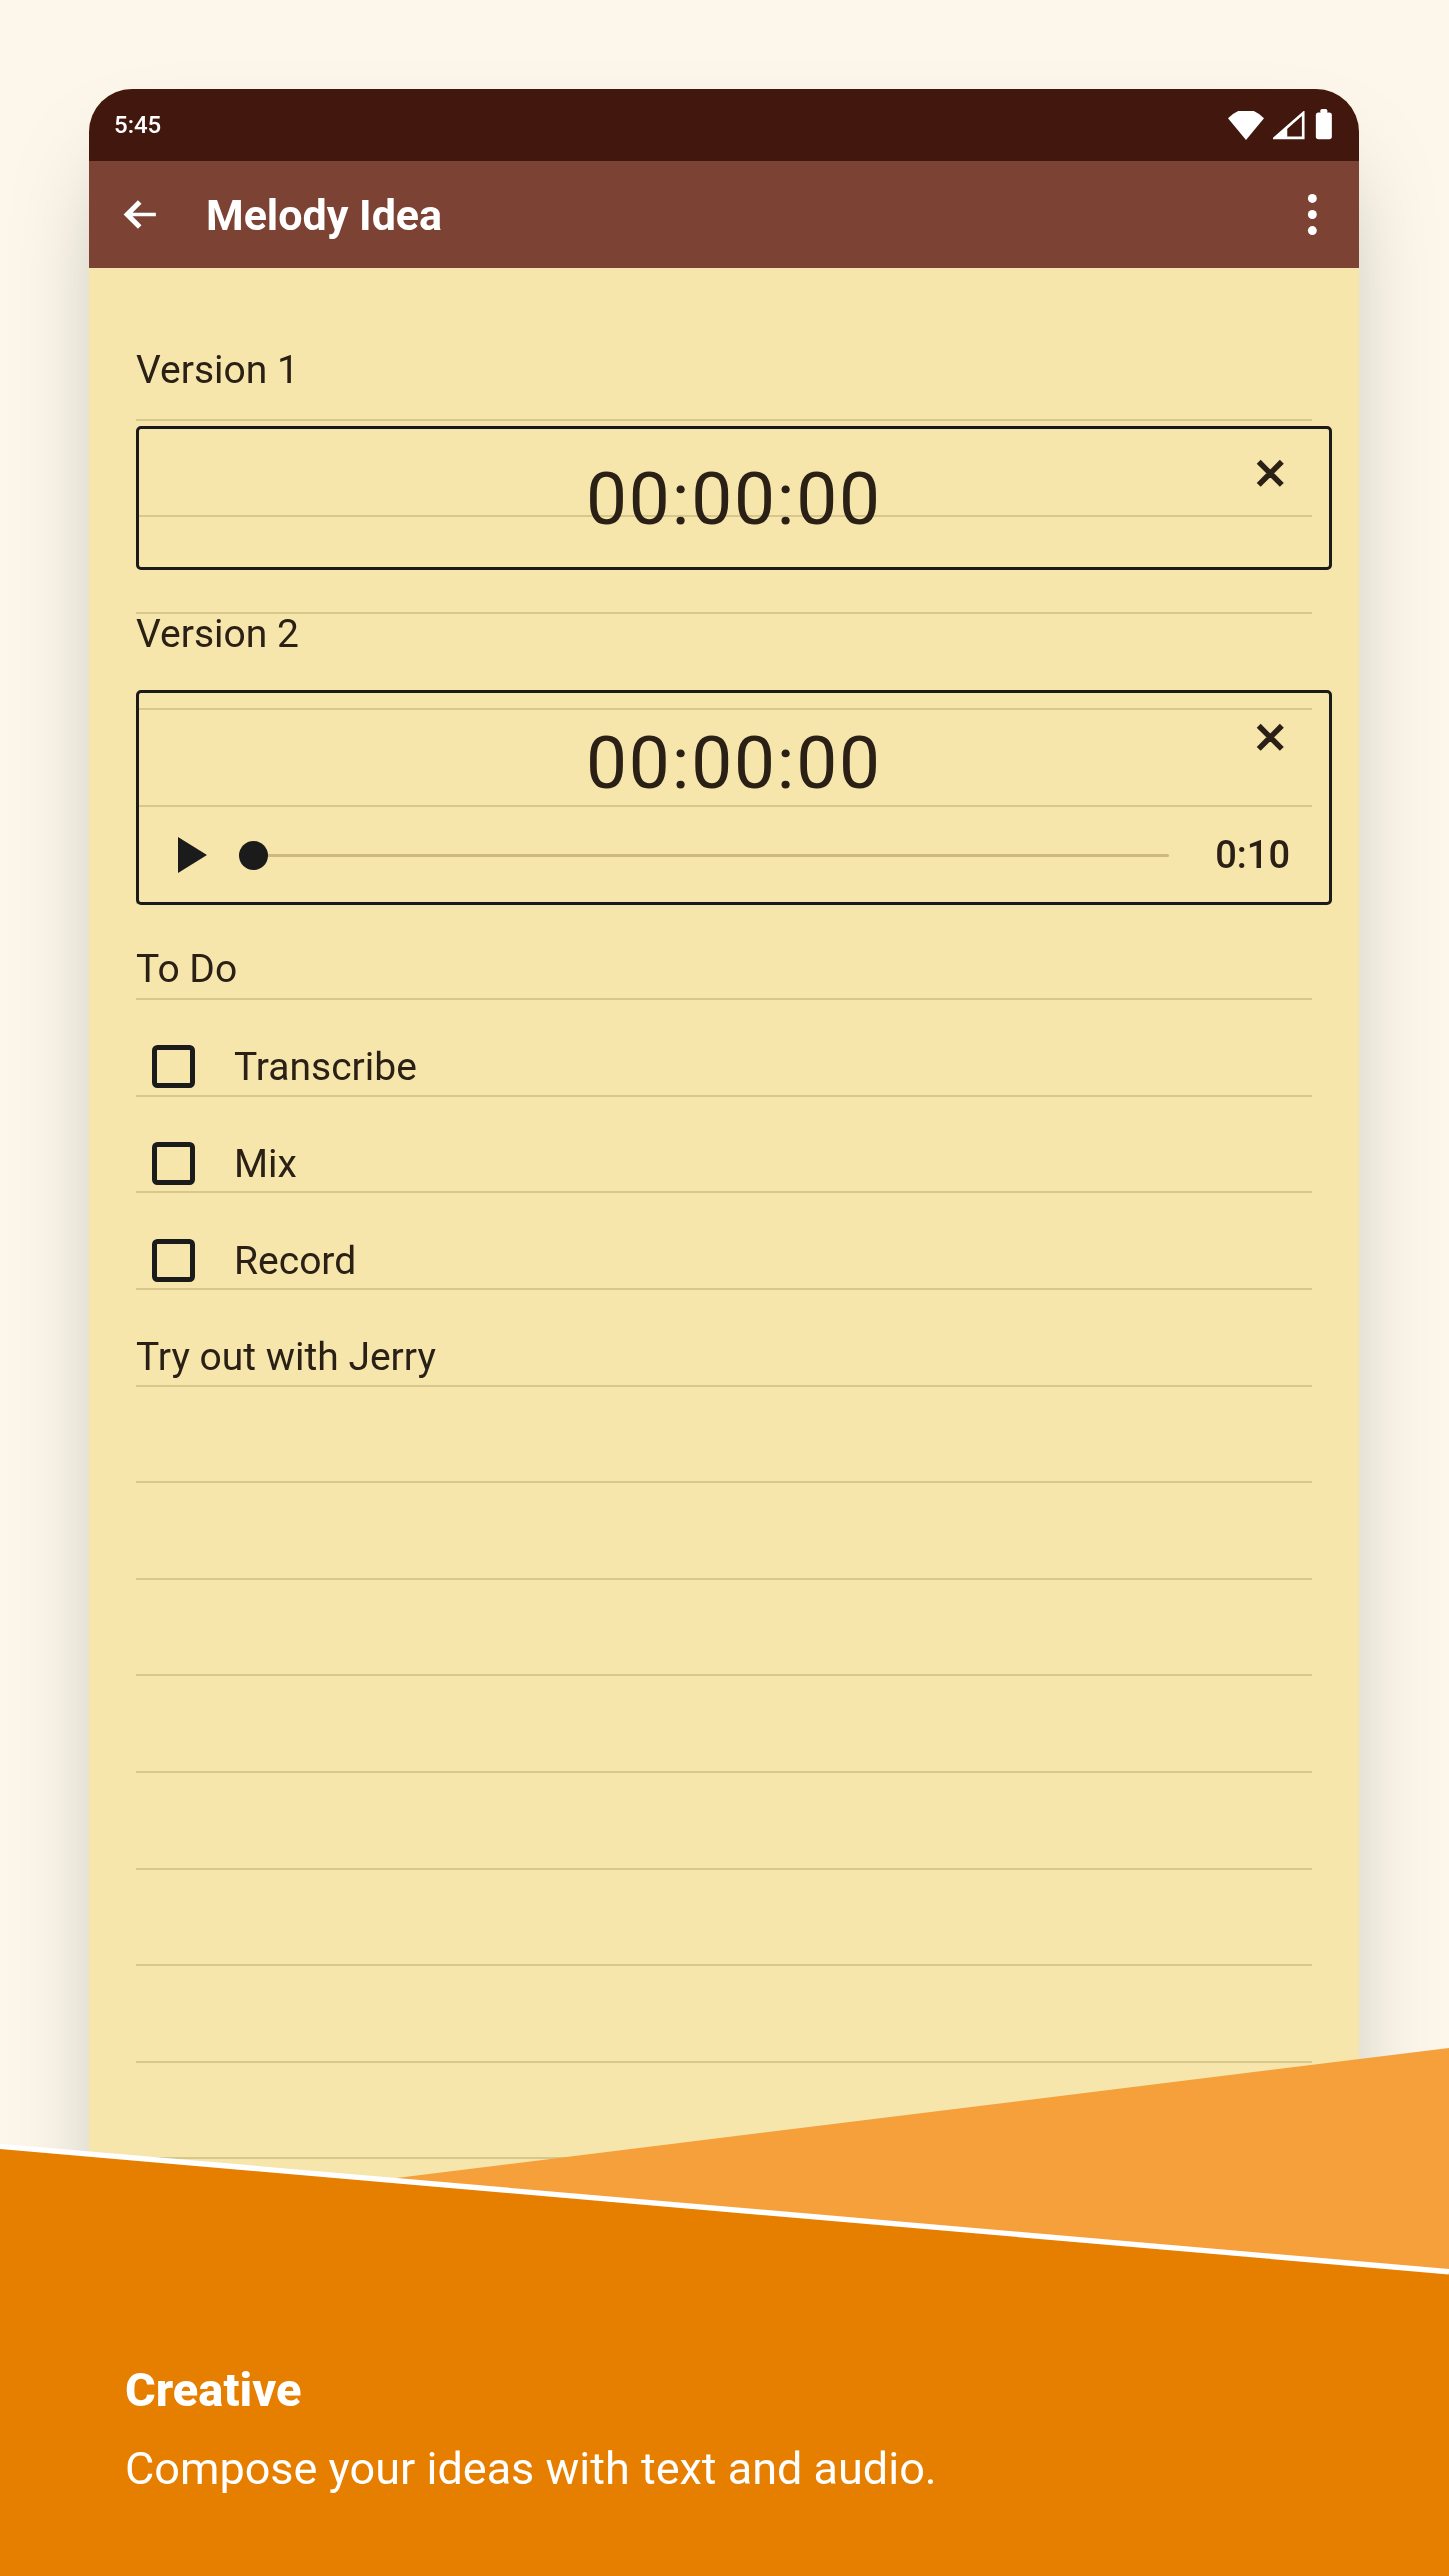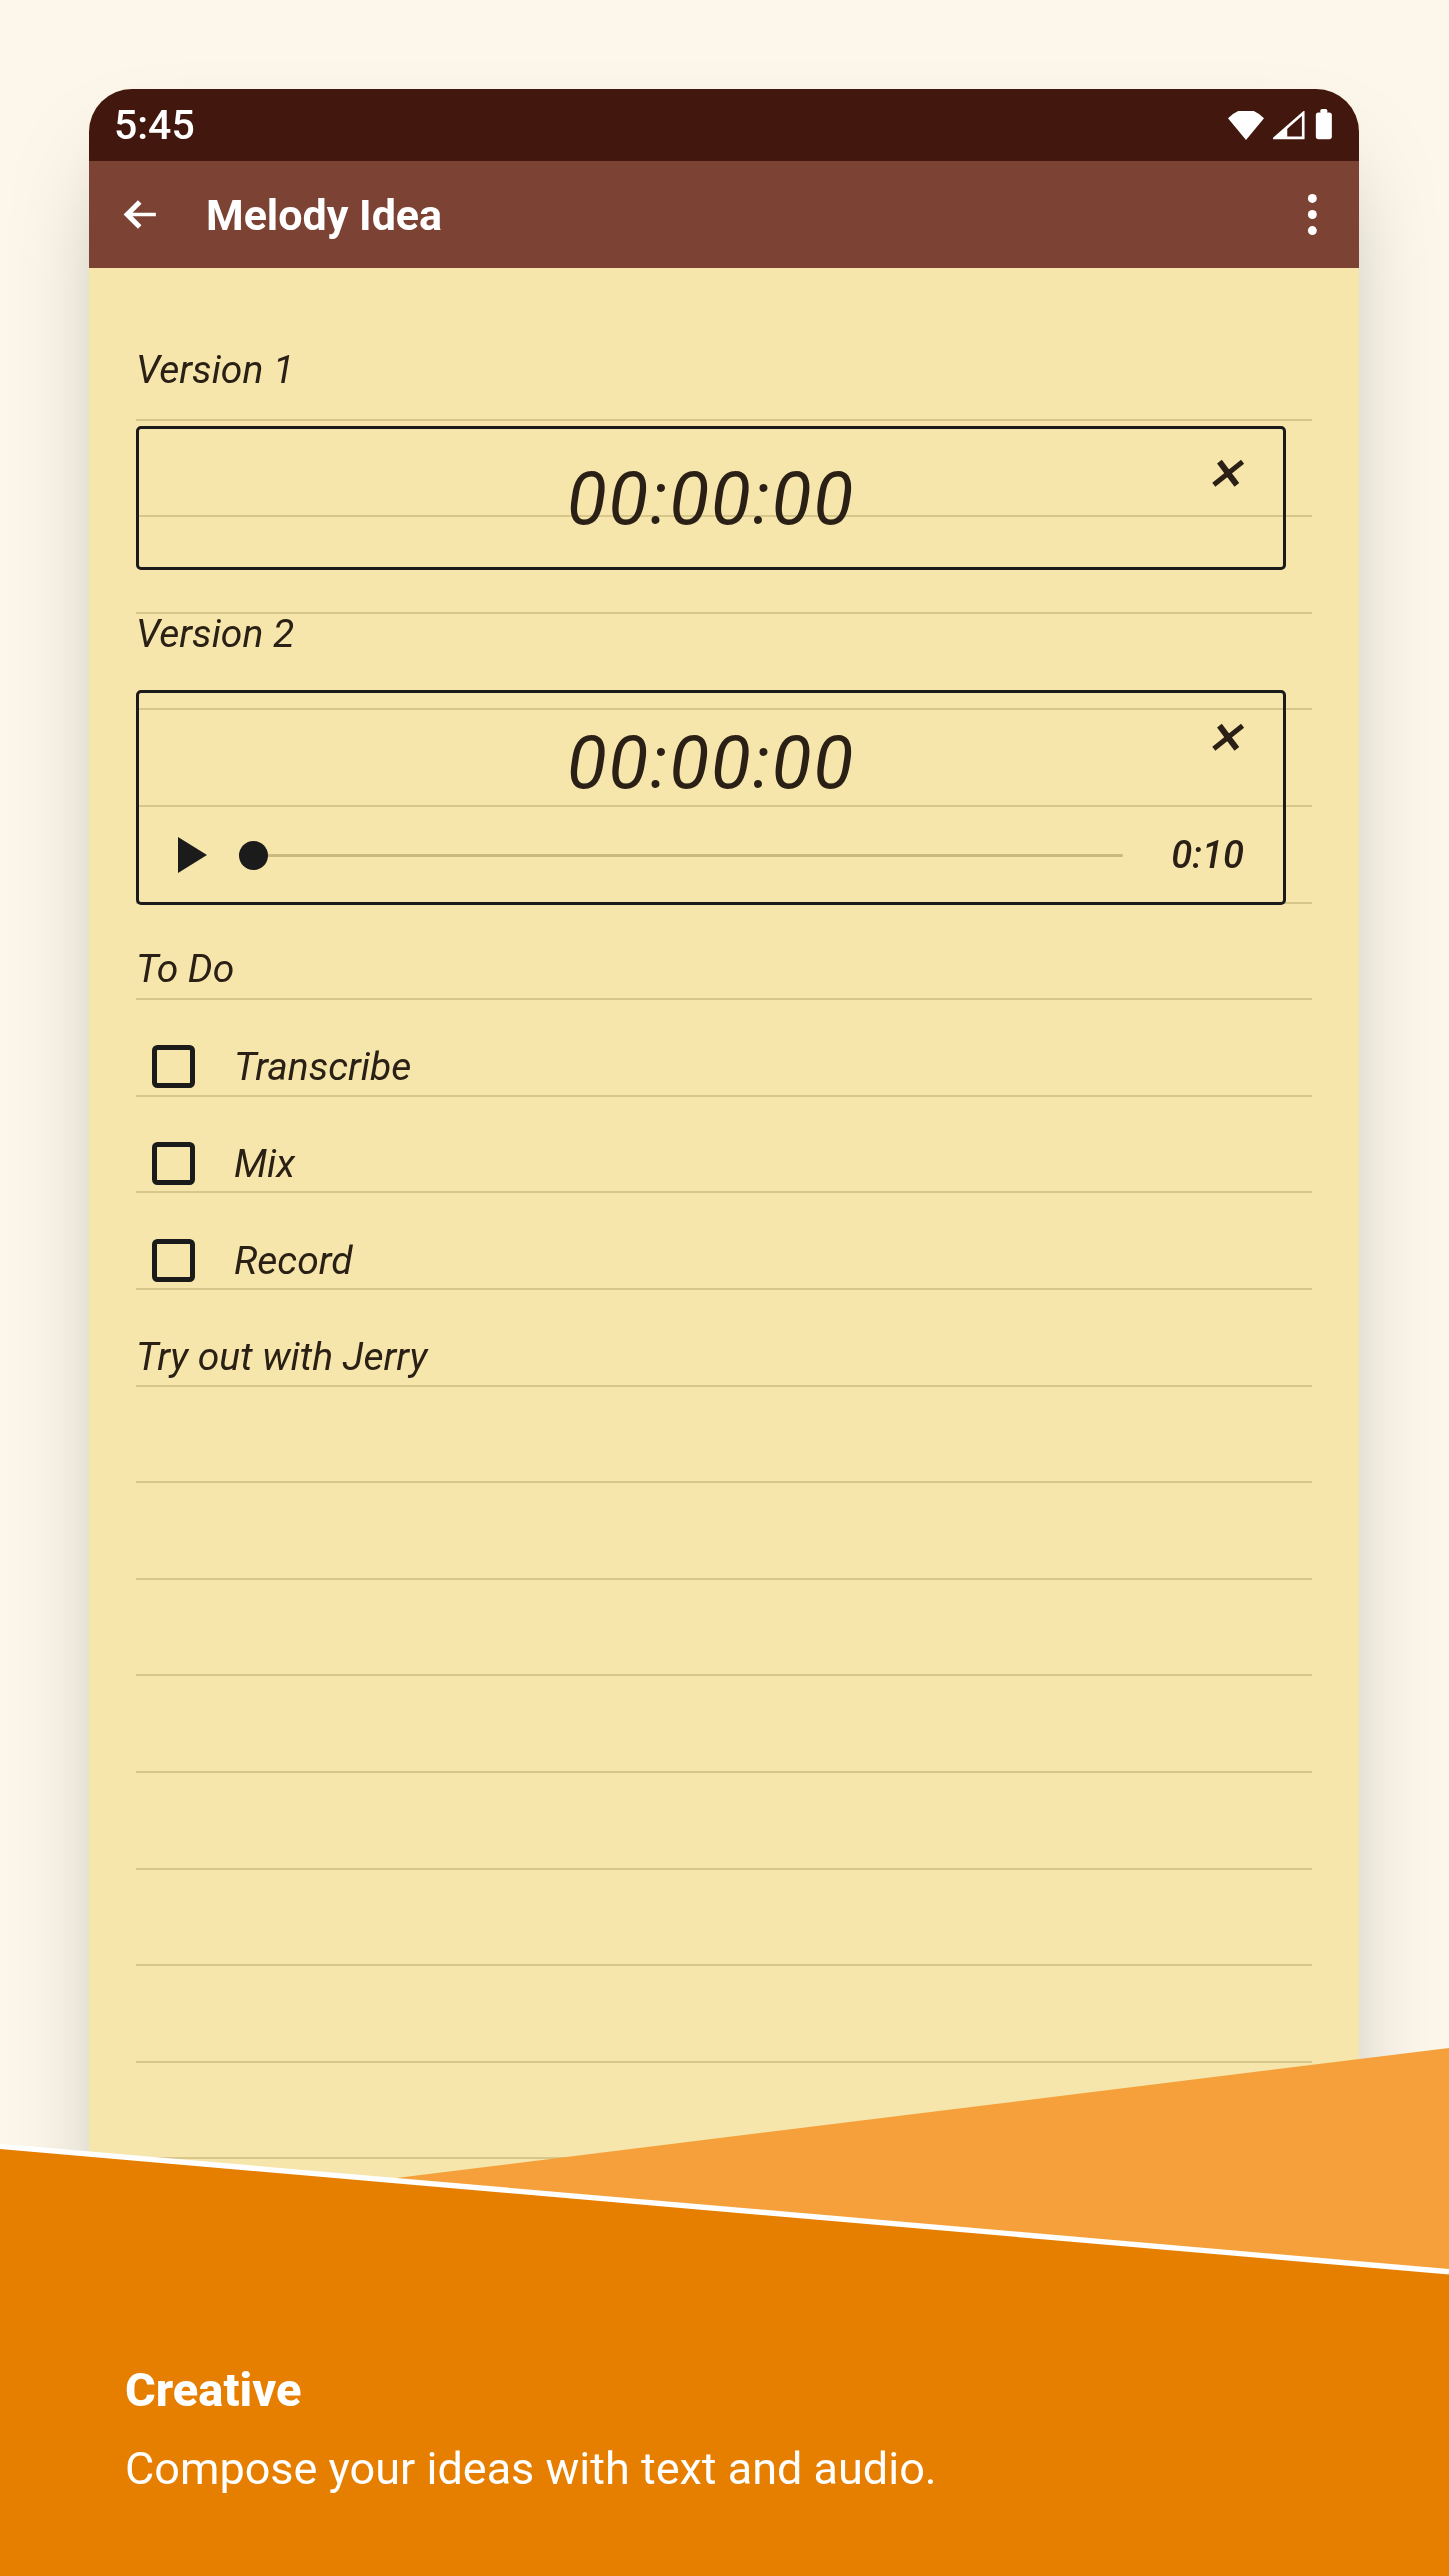--- a/index.html
+++ b/index.html
@@ -26,21 +26,21 @@
 
   
   .status-bar {
     height: 72px;
     background: #42170e;
     color: #fff;
     display: flex;
     align-items: center;
     justify-content: space-between;
     padding: 0 25px;
-    font-size: 41px;
+    font-size: 24px;
     font-weight: 500;
   }
   .status-icons { display: flex; align-items: center; gap: 9px; }
   .status-icons svg { display: block; }
 
   
   .app-bar {
     height: 107px;
     background: #7c4334;
     color: #fff;
@@ -49,24 +49,23 @@
     padding: 0 25px;
     gap: 38px;
   }
   .app-bar .back { width: 54px; height: 54px; display:flex; align-items:center; justify-content:center; cursor:pointer; }
   .app-bar .title { font-size: 43px; font-weight: 700; flex: 1; }
   .app-bar .overflow { width: 43px; height:54px; display:flex; align-items:center; justify-content:center; cursor:pointer; }
 
   
   .note {
     position: relative;
-    padding: 54px 73px 0 47px;
+    padding: 54px 27px 0 47px;
     height: calc(100% - 179px);
     color: #2a2016;
-    font-style: italic;
   }
   .rule-lines {
     position: absolute;
     left: 47px; right: 47px; top: 54px; bottom: 0;
     pointer-events: none;
   }
   .rule-lines .line {
     position: absolute;
     left: 0; right: 0;
     height: 1.8px;

